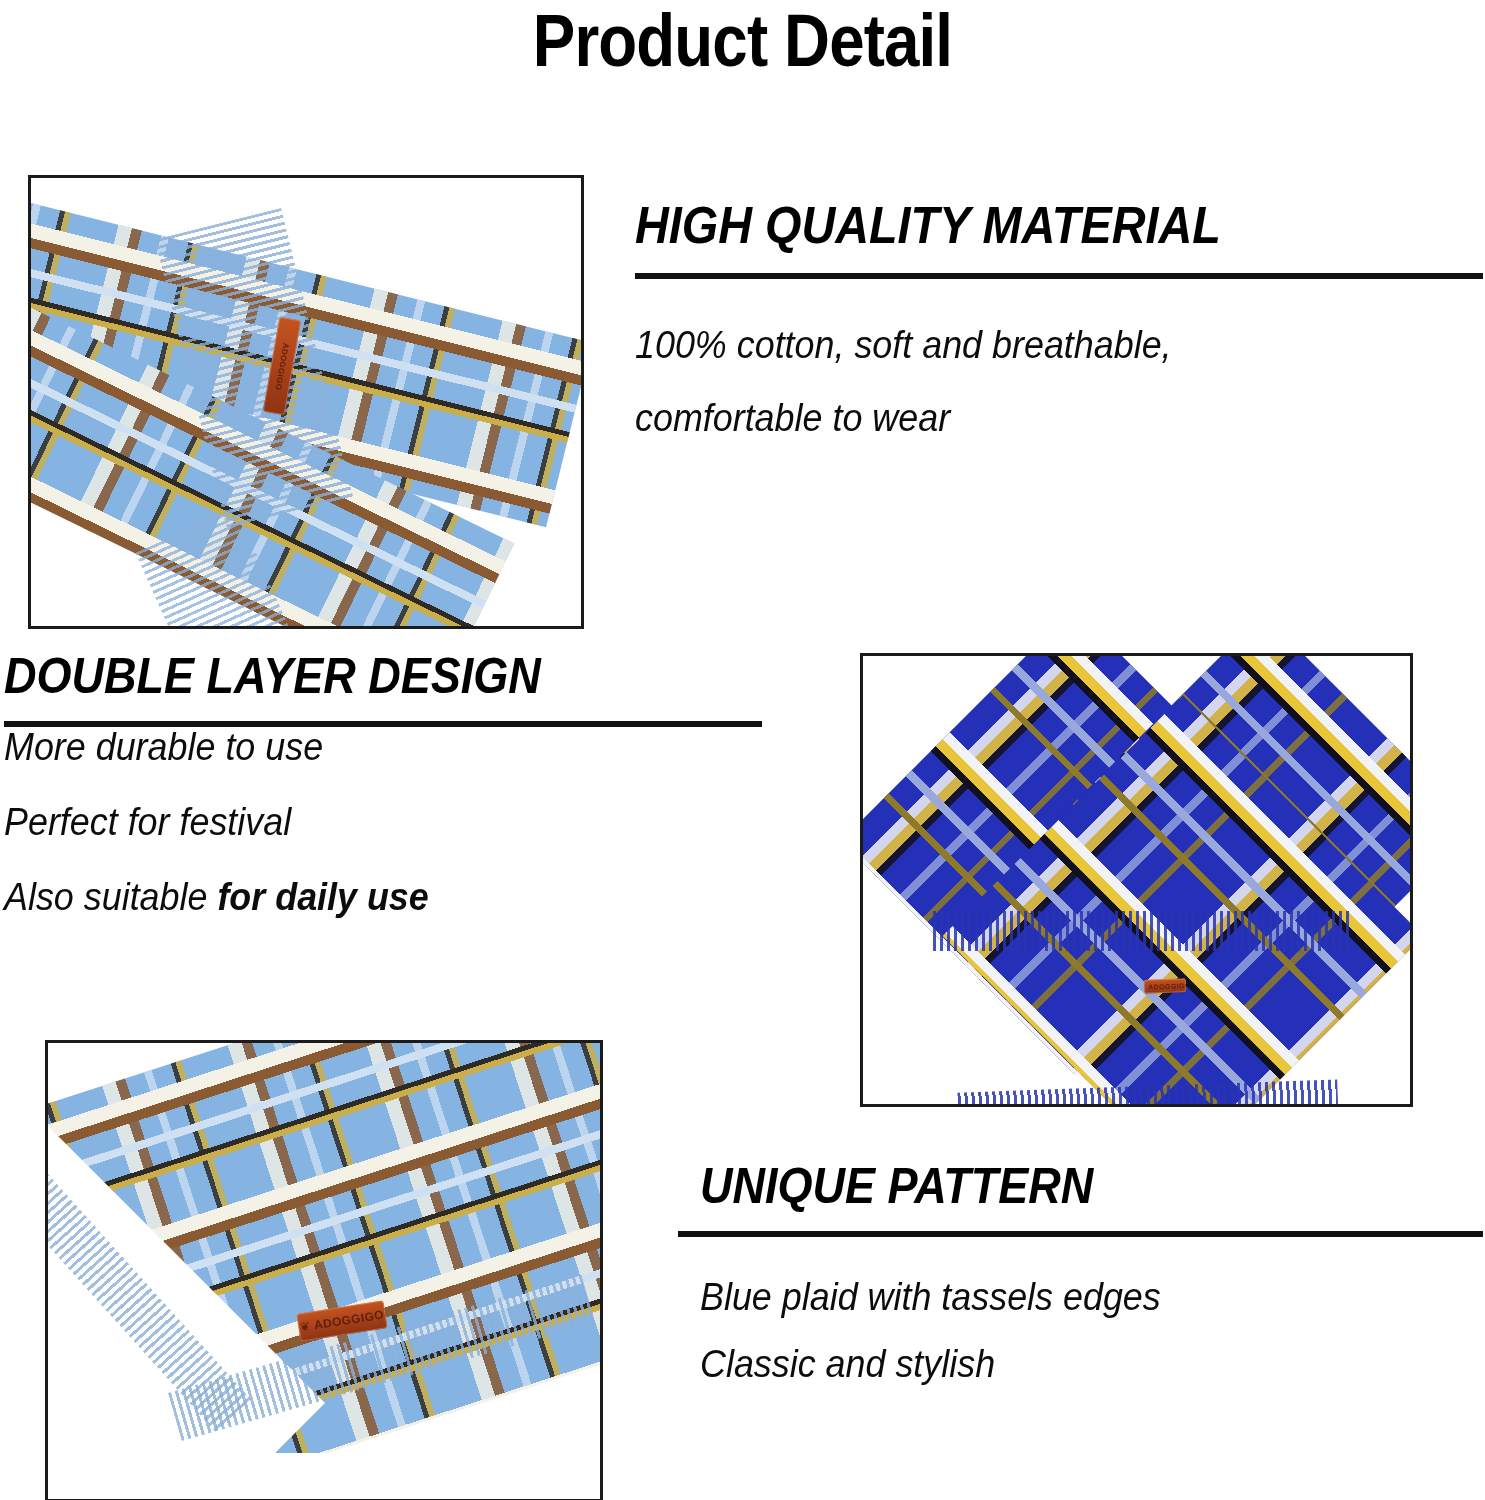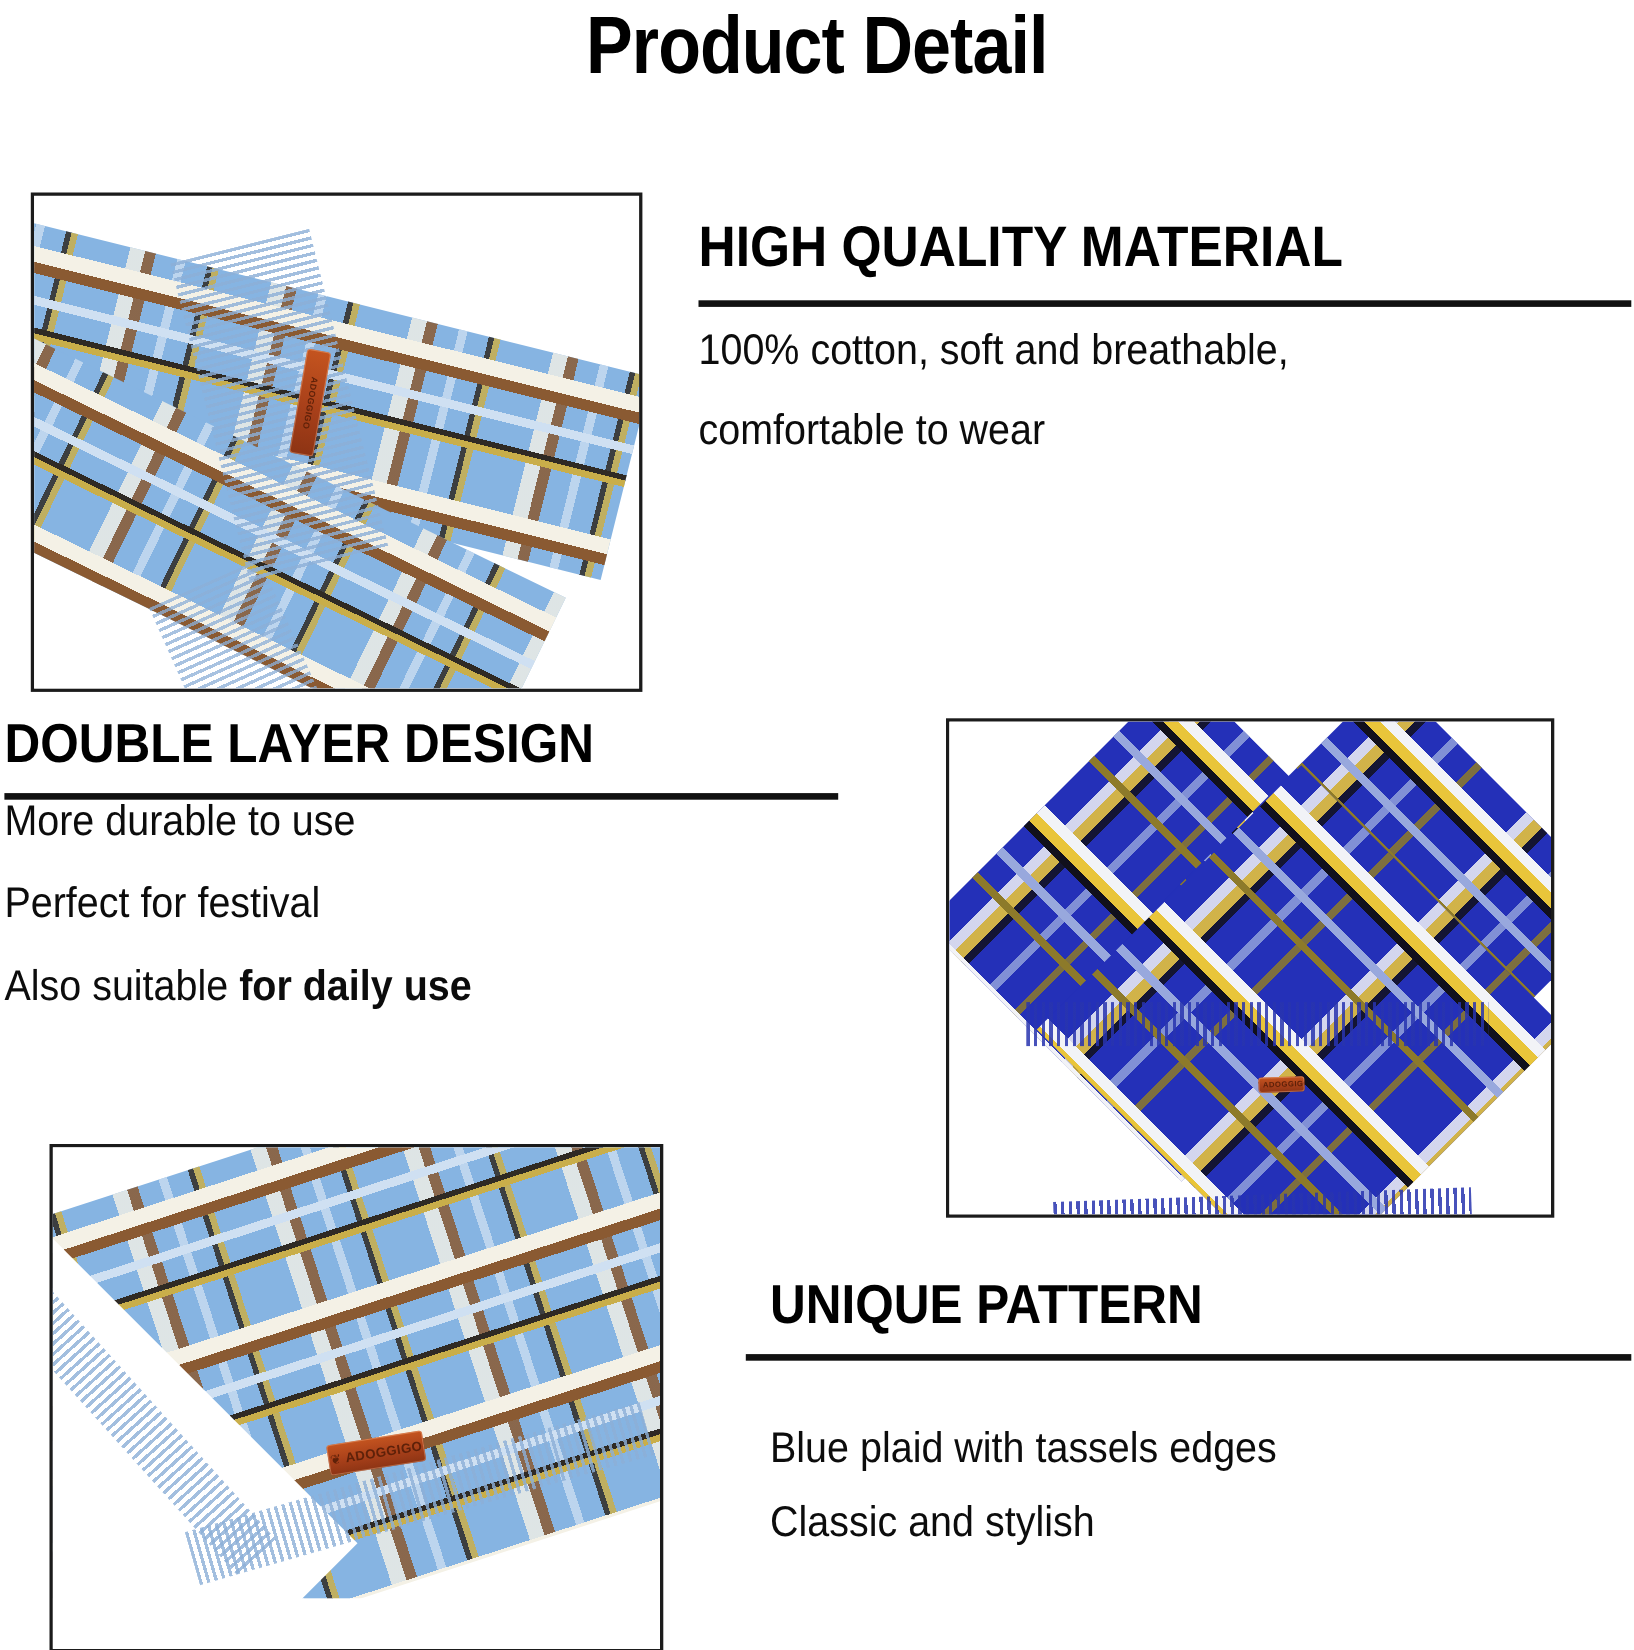--- a/index.html
+++ b/index.html
@@ -26,21 +26,21 @@
     font-size: 74px;
     font-weight: bold;
     letter-spacing: -1px;
     transform: scaleX(0.86);
     transform-origin: center top;
     line-height: 1.0;
     white-space: nowrap;
   }
 
   
-  .feature-block { position: absolute; }
+  .feature-block { position: absolute; font-style: italic; }
 
   .feature-heading {
     font-size: 49px;
     font-weight: bold;
     letter-spacing: 0px;
     transform: scaleX(0.90);
     transform-origin: left top;
     white-space: nowrap;
     line-height: 1.05;
     margin: 0;
@@ -63,35 +63,35 @@
     white-space: nowrap;
     line-height: 1.0;
     color: #0c0c0c;
   }
   .feature-lines li .emph { font-weight: bold; }
 
   
   #block-material { left: 635px; top: 198px; width: 850px; }
   #block-material .feature-heading { font-size: 52px; }
   #block-material .feature-rule { width: 848px; margin-top: 20px; }
-  #block-material .feature-lines { margin-top: 20px; }
+  #block-material .feature-lines { margin-top: 46px; }
   #block-material .feature-lines li { margin-bottom: 34px; }
 
   
   #block-double { left: 4px; top: 650px; width: 762px; }
   #block-double .feature-heading { font-size: 50px; }
   #block-double .feature-rule { width: 758px; margin-top: 18px; }
   #block-double .feature-lines { }
   #block-double .feature-lines li { margin-bottom: 36px; }
 
   
   #block-pattern { left: 700px; top: 1160px; width: 785px; }
   #block-pattern .feature-heading { font-size: 50px; }
   #block-pattern .feature-rule { width: 805px; margin-top: 18px; margin-left: -22px; }
-  #block-pattern .feature-lines { margin-top: 60px; }
+  #block-pattern .feature-lines { margin-top: 40px; }
   #block-pattern .feature-lines li { margin-bottom: 28px; }
 
   
   .photo-frame {
     position: absolute;
     border: 3px solid #1b1b1b;
     background: #ffffff;
     overflow: hidden;
     box-sizing: border-box;
   }

